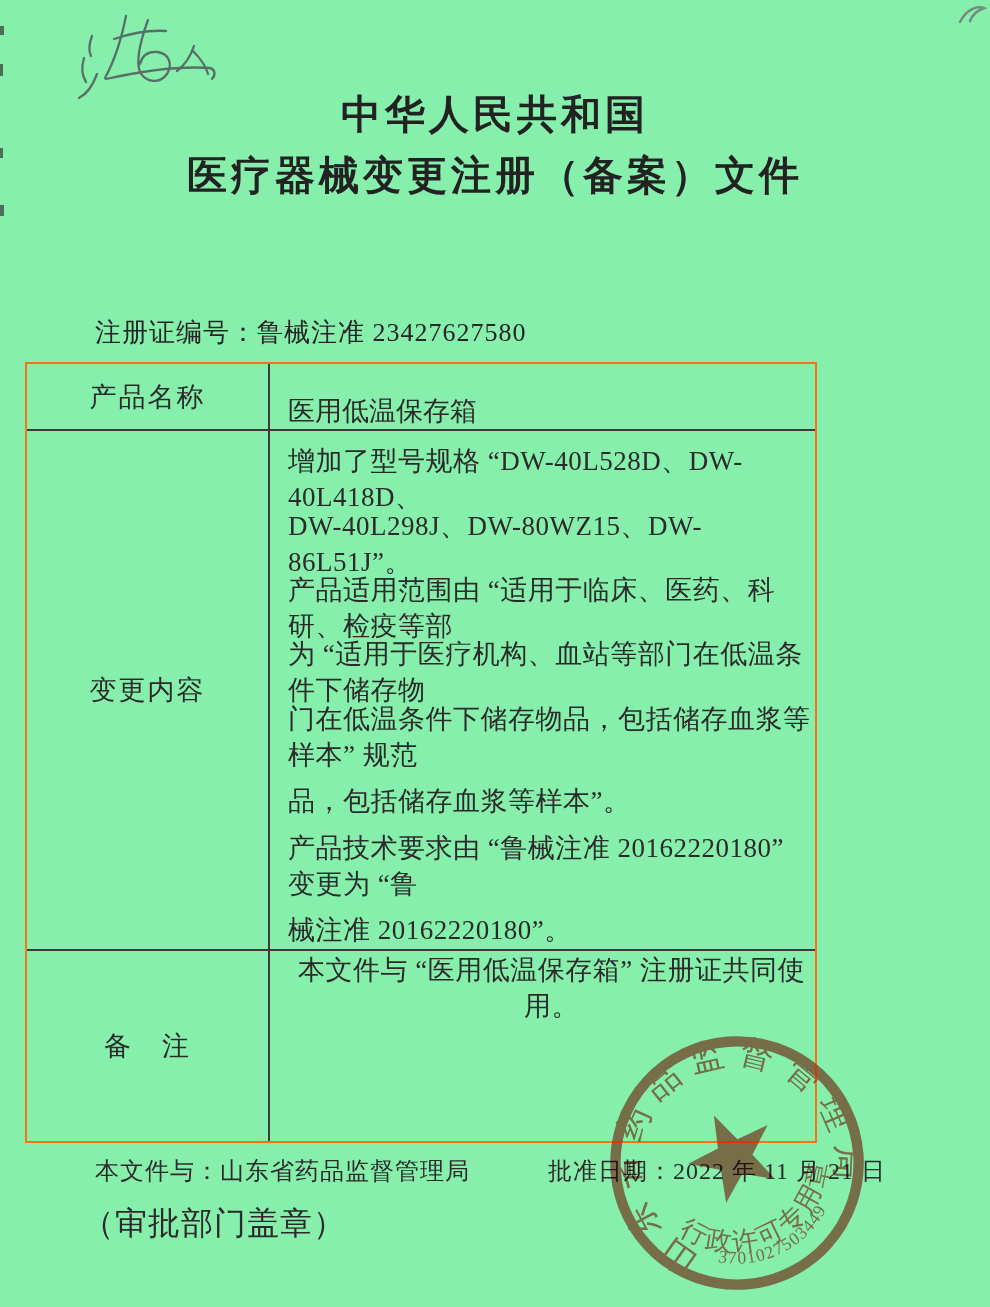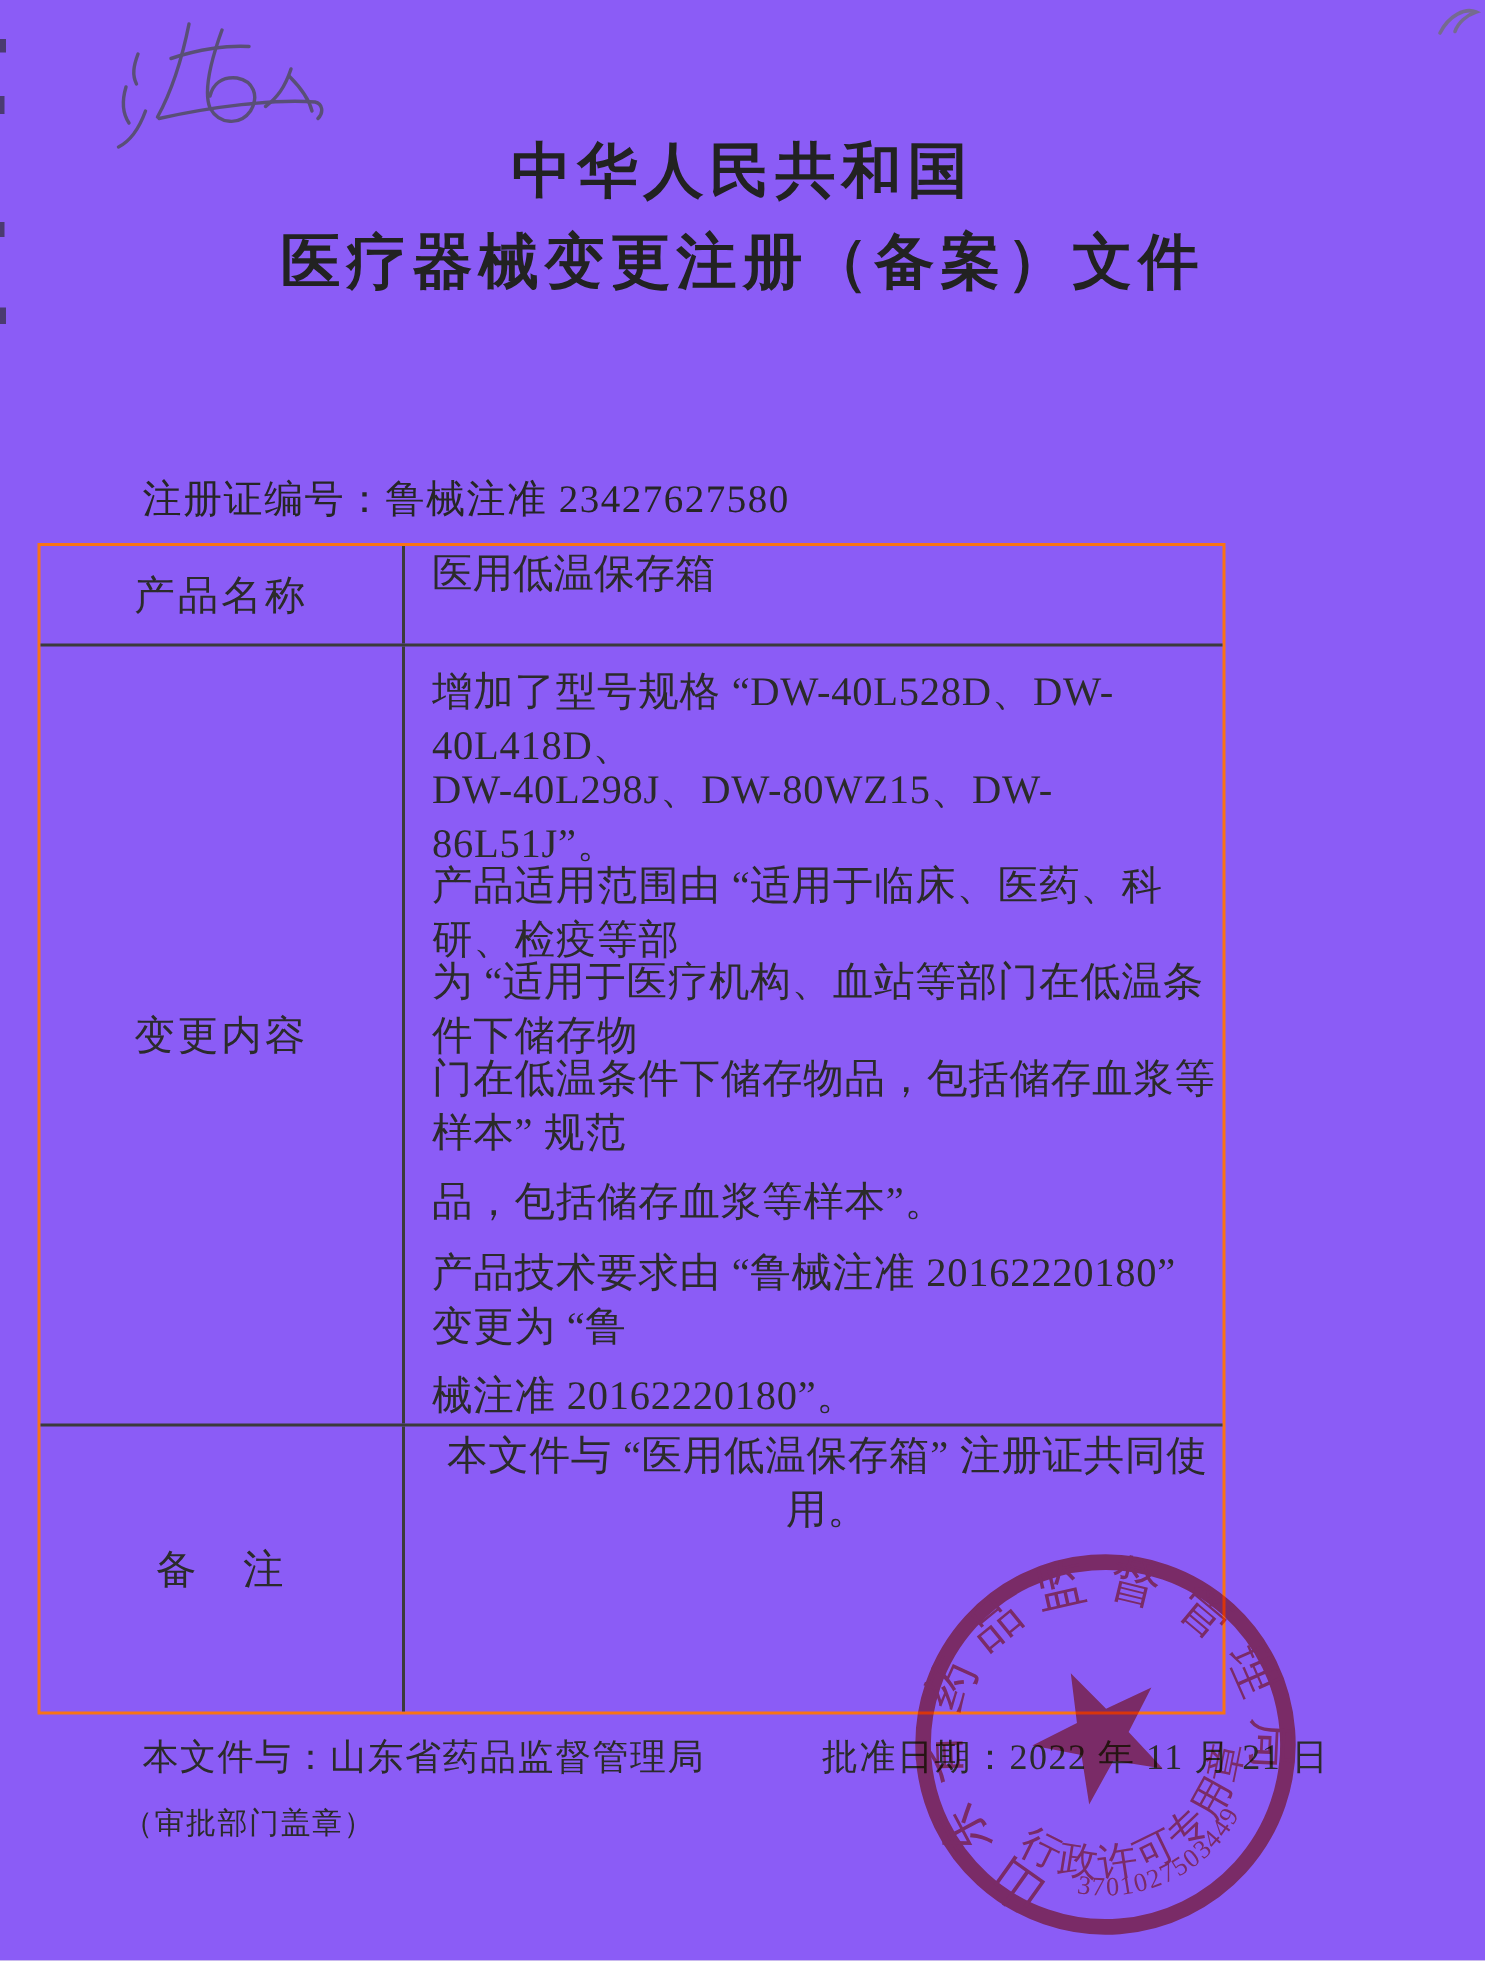--- a/index.html
+++ b/index.html
@@ -1,20 +1,20 @@
 <!DOCTYPE html>
 <html><head>
 <meta charset="utf-8">
 <style>
   html,body{margin:0;padding:0;background:#e8e8e6;}
   .page{
     position:relative;
     width:990px;height:1307px;
     margin:0 auto;
-    background:#8b5cf6;
+    background:#86efac;
     overflow:hidden;
     font-family:"Liberation Serif","DejaVu Serif",serif;
     color:#2b2b2b;
   }
   
   .speck{position:absolute;left:0;background:#2a2a2a;opacity:.65;}
 
   
   .handwriting{position:absolute;left:72px;top:4px;width:168px;height:112px;}
   .corner-mark{position:absolute;left:952px;top:0;width:38px;height:30px;}
@@ -47,32 +47,32 @@
   .trow.bordered{border-bottom:2px solid #3b3b3b;}
   .tlabel{
     width:243px;flex:0 0 243px;
     border-right:2px solid #3b3b3b;
     display:flex;align-items:center;justify-content:center;
     font-size:27px;letter-spacing:2px;
     box-sizing:border-box;
   }
   .tcontent{flex:1;padding-left:18px;font-size:27px;box-sizing:border-box;}
   .row-product{height:67px;}
-  .row-product .tcontent{display:flex;align-items:flex-start;}
+  .row-product .tcontent{display:flex;align-items:flex-end;}
   .row-change{height:520px;}
   .row-change .tcontent{padding-top:16px;}
   .row-change .cline{height:64.4px;display:flex;align-items:center;letter-spacing:.5px;}
   .row-note{height:190px;}
   .row-note .tcontent{padding-top:8px;}
   .row-note .cline{height:58px;display:flex;align-items:center;letter-spacing:.5px;text-align:center;}
 
   
   .footer-dept{position:absolute;left:95px;top:1155px;font-size:24px;letter-spacing:1px;}
   .footer-date{position:absolute;left:548px;top:1155px;font-size:24px;letter-spacing:1px;}
-  .footer-sealnote{position:absolute;left:82px;top:1202px;font-size:20px;letter-spacing:1px;}
+  .footer-sealnote{position:absolute;left:82px;top:1202px;font-size:32px;letter-spacing:1px;}
 
   
   .stamp{
     position:absolute;left:577px;top:1003px;width:320px;height:320px;
     transform:rotate(-26deg);
     opacity:.84;
     mix-blend-mode:multiply;
     pointer-events:none;
   }
   .stamp text{font-family:"Liberation Serif","DejaVu Serif",serif;}

